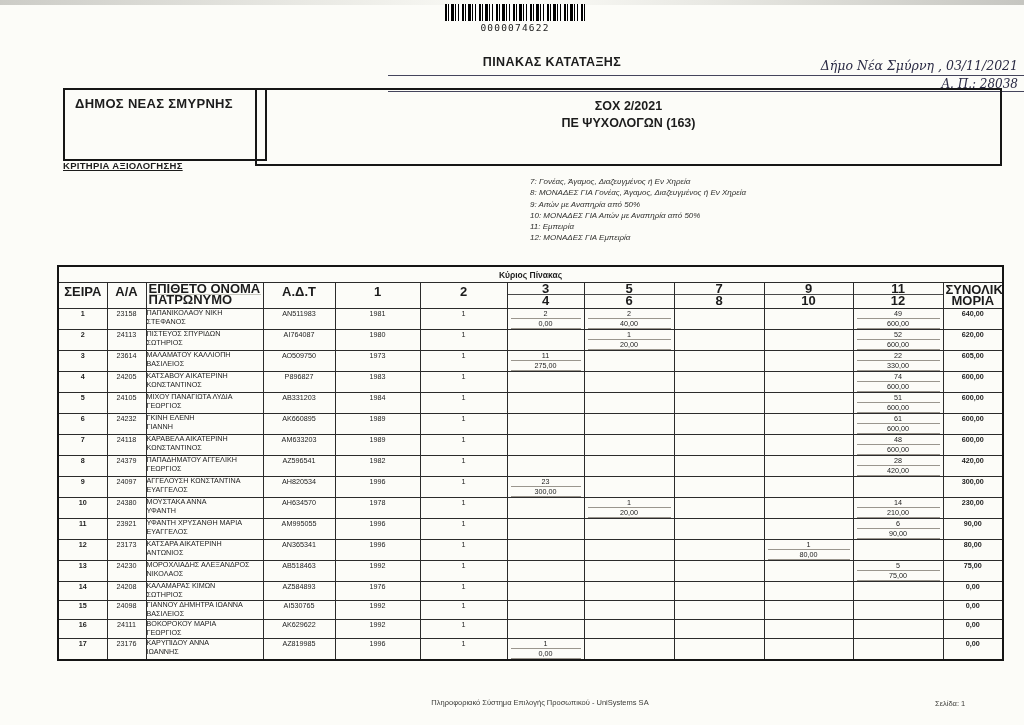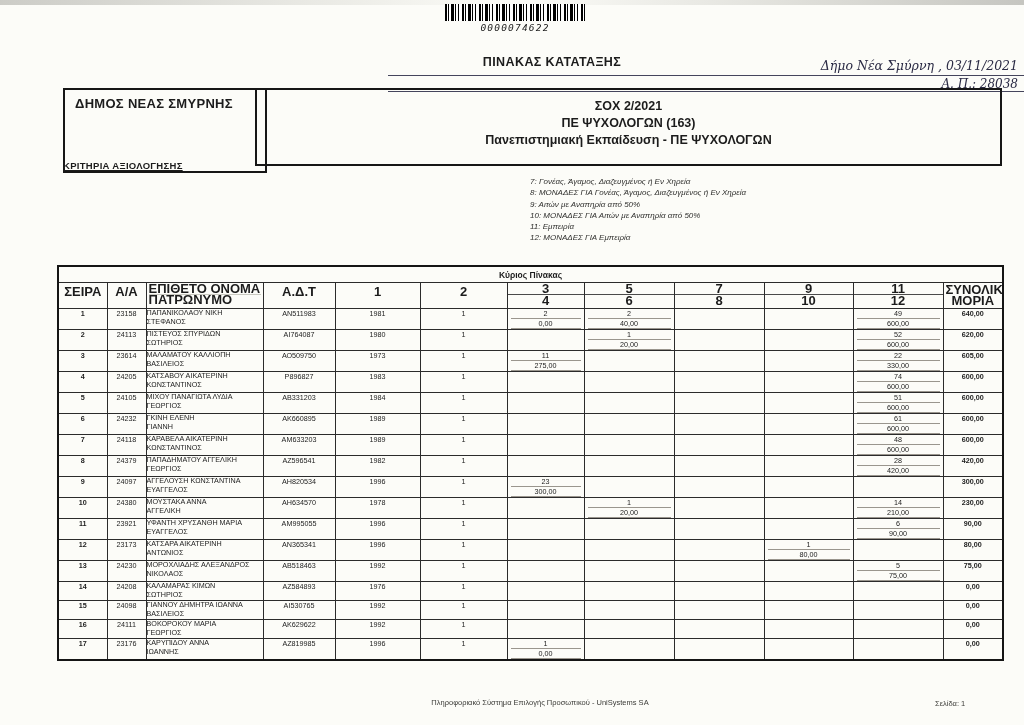--- a/index.html
+++ b/index.html
@@ -10,34 +10,34 @@
     position:relative;width:1024px;height:725px;margin:0 auto;overflow:hidden;
     background:var(--paper);font-family:"Liberation Sans",sans-serif;color:var(--ink);
   }
   .scan-edge{position:absolute;top:0;left:0;width:100%;height:5px;
     background:linear-gradient(90deg,#b2b2ac 0%,#e6e6e0 35%,#fdfdf9 50%,#d9d9d3 72%,#a9a9a3 100%);opacity:.65;}
 
   
   .barcode-wrap{position:absolute;top:4px;left:437px;width:156px;text-align:center;}
   .barcode-bars{height:17px;margin:0 8px;
     background:repeating-linear-gradient(90deg,#000 0 2px,#fff 2px 3px,#000 3px 4px,#fff 4px 6px,#000 6px 9px,#fff 9px 10px,#000 10px 11px,#fff 11px 13px,#000 13px 14px,#fff 14px 17px);}
-  .barcode-number{font-size:9.5px;letter-spacing:1.2px;margin-top:1px;font-family:"DejaVu Sans Mono",monospace;font-style:italic;}
+  .barcode-number{font-size:9.5px;letter-spacing:1.2px;margin-top:1px;font-family:"DejaVu Sans Mono",monospace;}
 
   
   .doc-title{position:absolute;top:55px;left:372px;width:360px;text-align:center;
     font-size:12.5px;font-weight:bold;letter-spacing:.4px;}
   .hand-line{position:absolute;left:388px;width:630px;text-align:right;padding-right:10px;
     font-family:"DejaVu Serif",serif;font-style:italic;color:var(--handwriting-ink);
     border-bottom:1px solid #45455c;}
   .hand-line-1{top:58px;height:17px;font-size:12.5px;}
   .hand-line-2{top:77px;height:14px;font-size:12px;}
 
   
   .box-left{position:absolute;left:63px;top:88px;width:190px;height:63px;border:2px solid #161616;
-    padding:6px 0 12px 10px;box-sizing:content-box;}
+    padding:6px 0 0 10px;box-sizing:content-box;}
   .box-left .muni{font-size:13px;font-weight:bold;letter-spacing:.3px;}
   .box-right{position:absolute;left:255px;top:88px;width:747px;height:78px;border:2px solid #161616;
     border-left:2px solid #161616;box-sizing:border-box;text-align:center;padding-top:8px;}
   .box-right div{font-size:12.5px;font-weight:bold;line-height:17px;}
 
   
   .crit-heading{position:absolute;left:63px;top:160px;font-size:9.5px;font-weight:bold;
     text-decoration:underline;letter-spacing:.3px;}
   .crit-col{position:absolute;top:176px;font-size:8px;font-style:italic;color:#2e2e2c;line-height:11.3px;}
   .crit-col-left{left:63px;}
@@ -85,21 +85,20 @@
   <div class="doc-title">ΠΙΝΑΚΑΣ ΚΑΤΑΤΑΞΗΣ</div>
   <div class="hand-line hand-line-1">Δήμο Νέα Σμύρνη , 03/11/2021</div>
   <div class="hand-line hand-line-2">Α. Π.: 28038</div>
 
   <div class="box-left">
     <div class="muni">ΔΗΜΟΣ ΝΕΑΣ ΣΜΥΡΝΗΣ</div>
   </div>
   <div class="box-right">
     <div>ΣΟΧ 2/2021</div>
     <div>ΠΕ ΨΥΧΟΛΟΓΩΝ (163)</div>
-    <div>Πανεπιστημιακή Εκπαίδευση - ΠΕ ΨΥΧΟΛΟΓΩΝ</div>
   </div>
 
   <div class="crit-heading">ΚΡΙΤΗΡΙΑ ΑΞΙΟΛΟΓΗΣΗΣ</div>
   <div class="crit-col crit-col-right">
       <div>7: Γονέας, Άγαμος, Διαζευγμένος ή Εν Χηρεία</div>
       <div>8: ΜΟΝΑΔΕΣ ΓΙΑ Γονέας, Άγαμος, Διαζευγμένος ή Εν Χηρεία</div>
       <div>9: Αιτών με Αναπηρία από 50%</div>
       <div>10: ΜΟΝΑΔΕΣ ΓΙΑ Αιτών με Αναπηρία από 50%</div>
       <div>11: Εμπειρία</div>
       <div>12: ΜΟΝΑΔΕΣ ΓΙΑ Εμπειρία</div>
@@ -447,21 +446,21 @@
             <div class="val"></div>
             <div class="val"></div>
           </td>
           <td class="c-total">300,00</td>
         </tr>
         <tr class="data-row">
           <td class="c-seira">10</td>
           <td class="c-aa">24380</td>
           <td class="c-name">
             <div>ΜΟΥΣΤΑΚΑ ΑΝΝΑ</div>
-            <div>ΑΓΓΕΛΙΚΗ</div>
+            <div>ΥΦΑΝΤΗ</div>
           </td>
           <td class="c-adt">ΑΗ634570</td>
           <td class="c-num">1978</td>
           <td class="c-num">1</td>
           <td class="c-split">
             <div class="val"></div>
             <div class="val"></div>
           </td>
           <td class="c-split">
             <div class="val filled">1</div>

